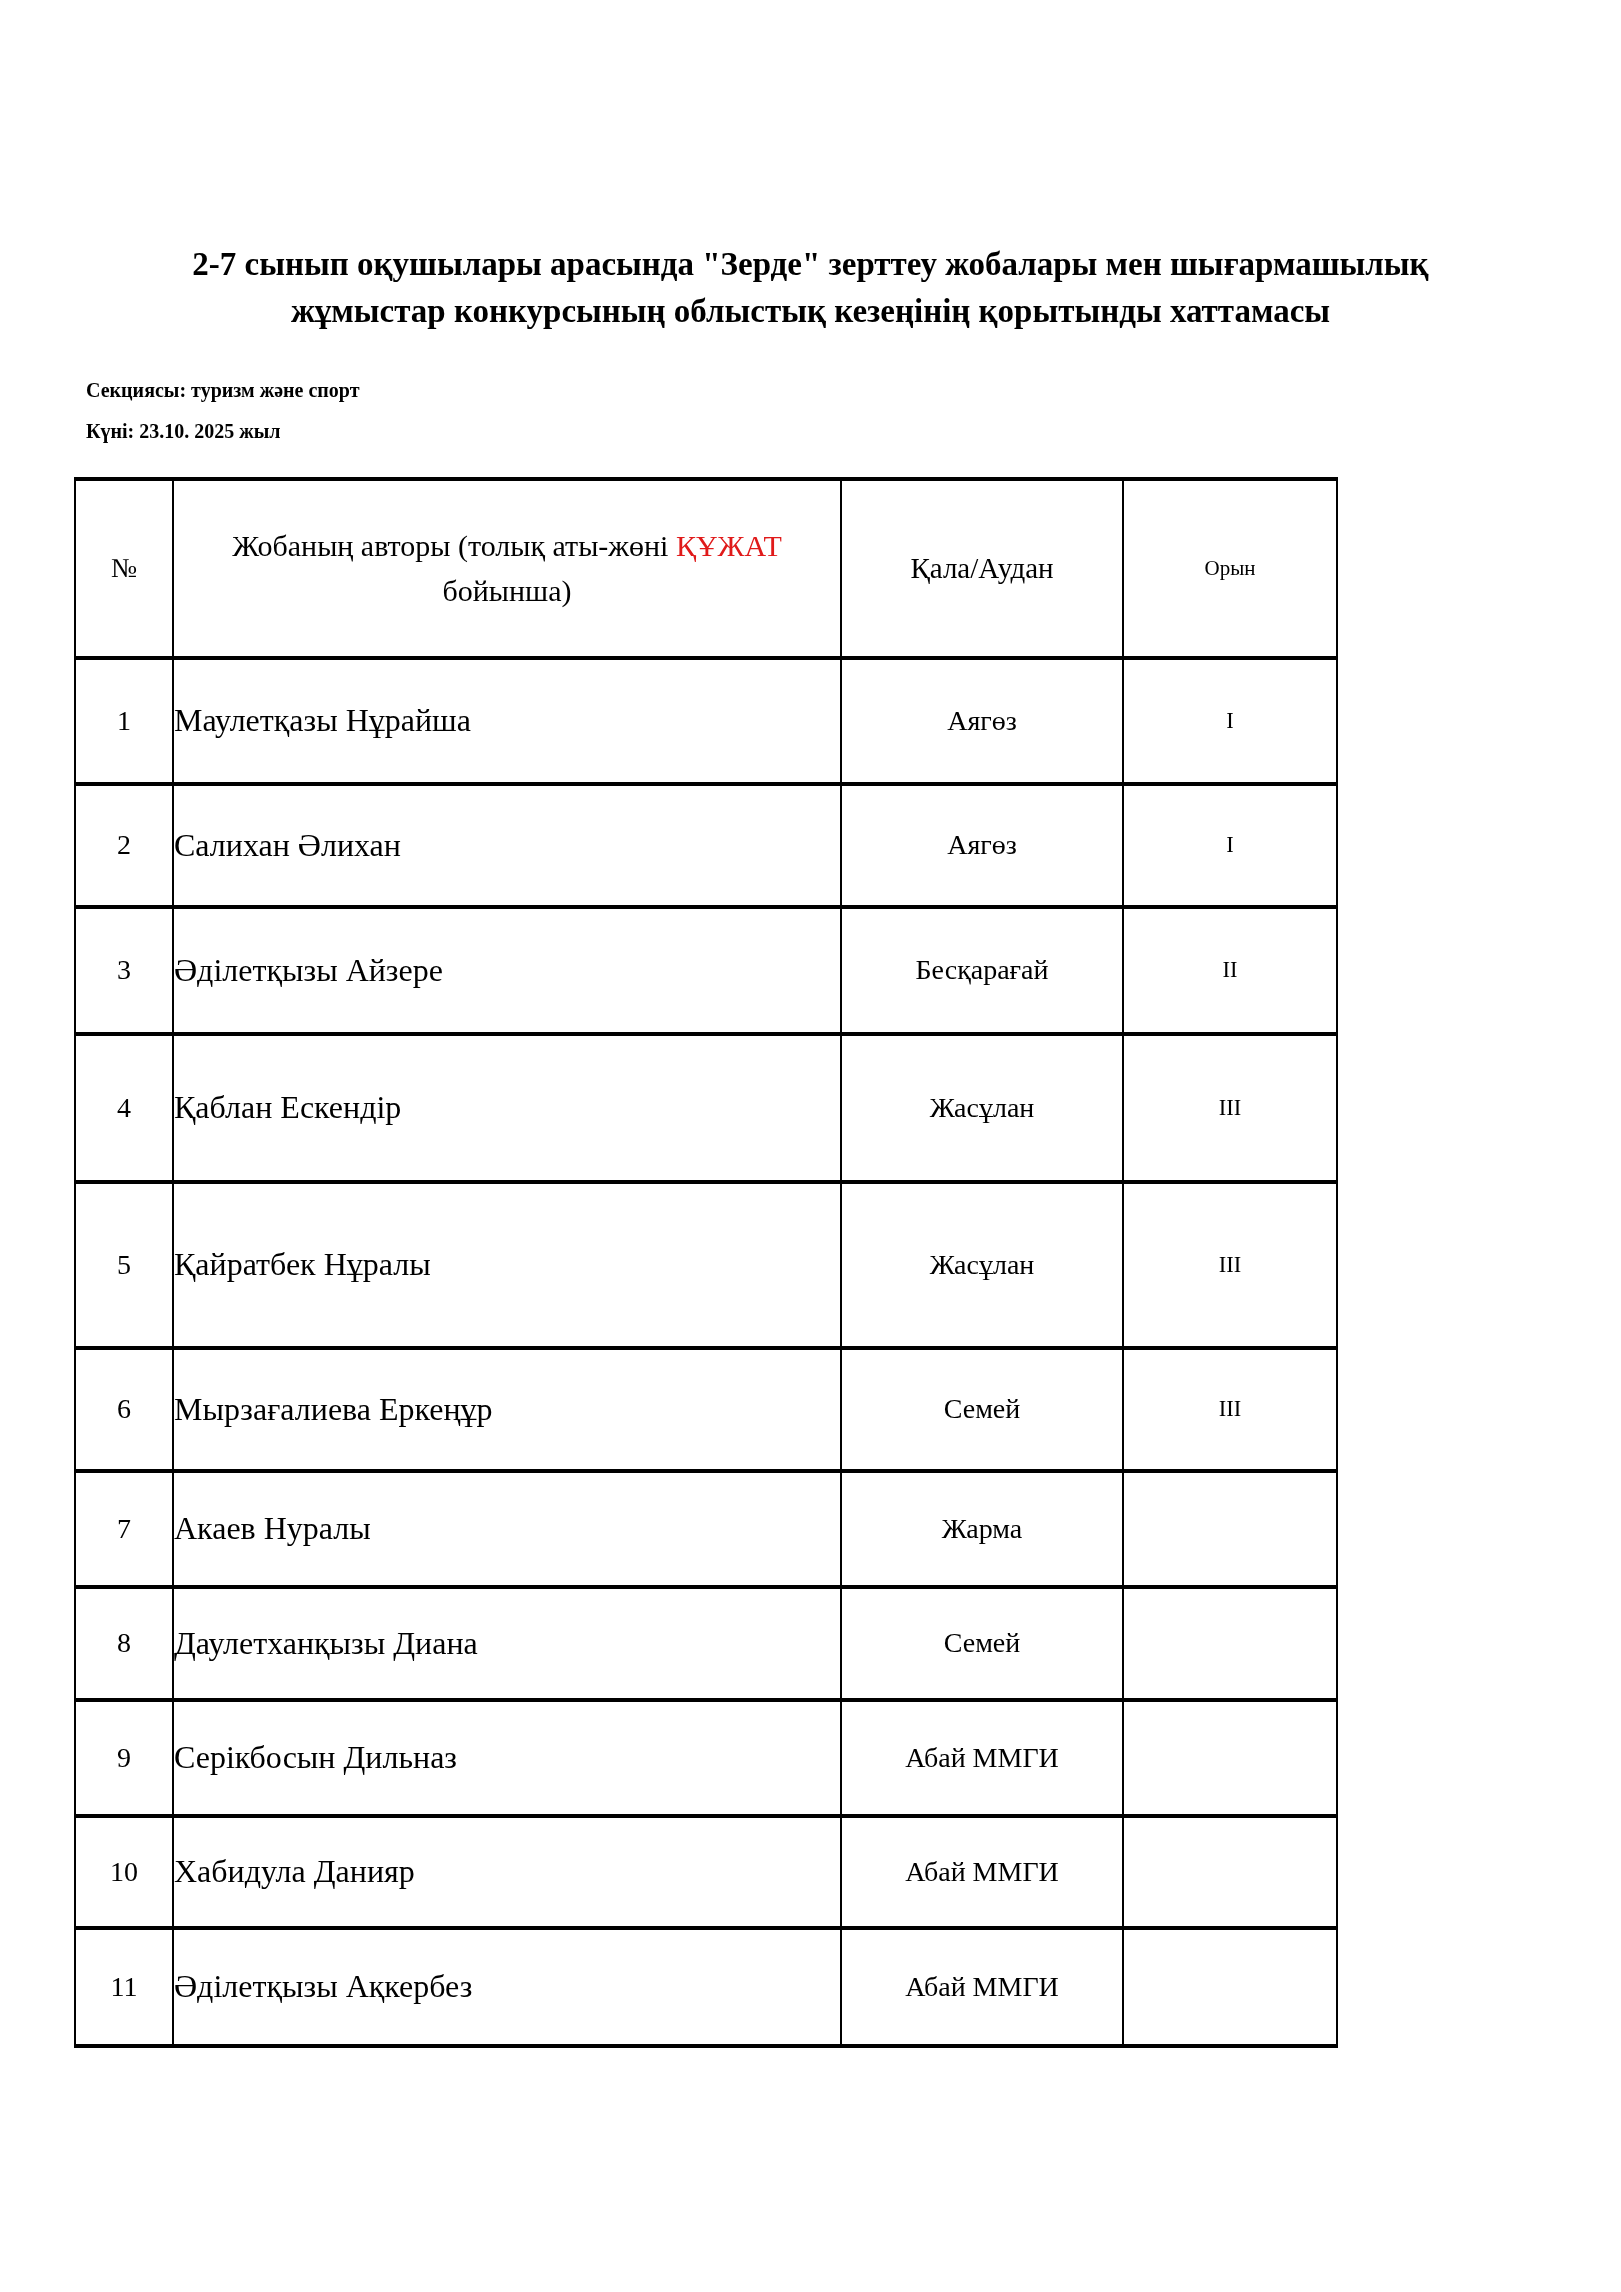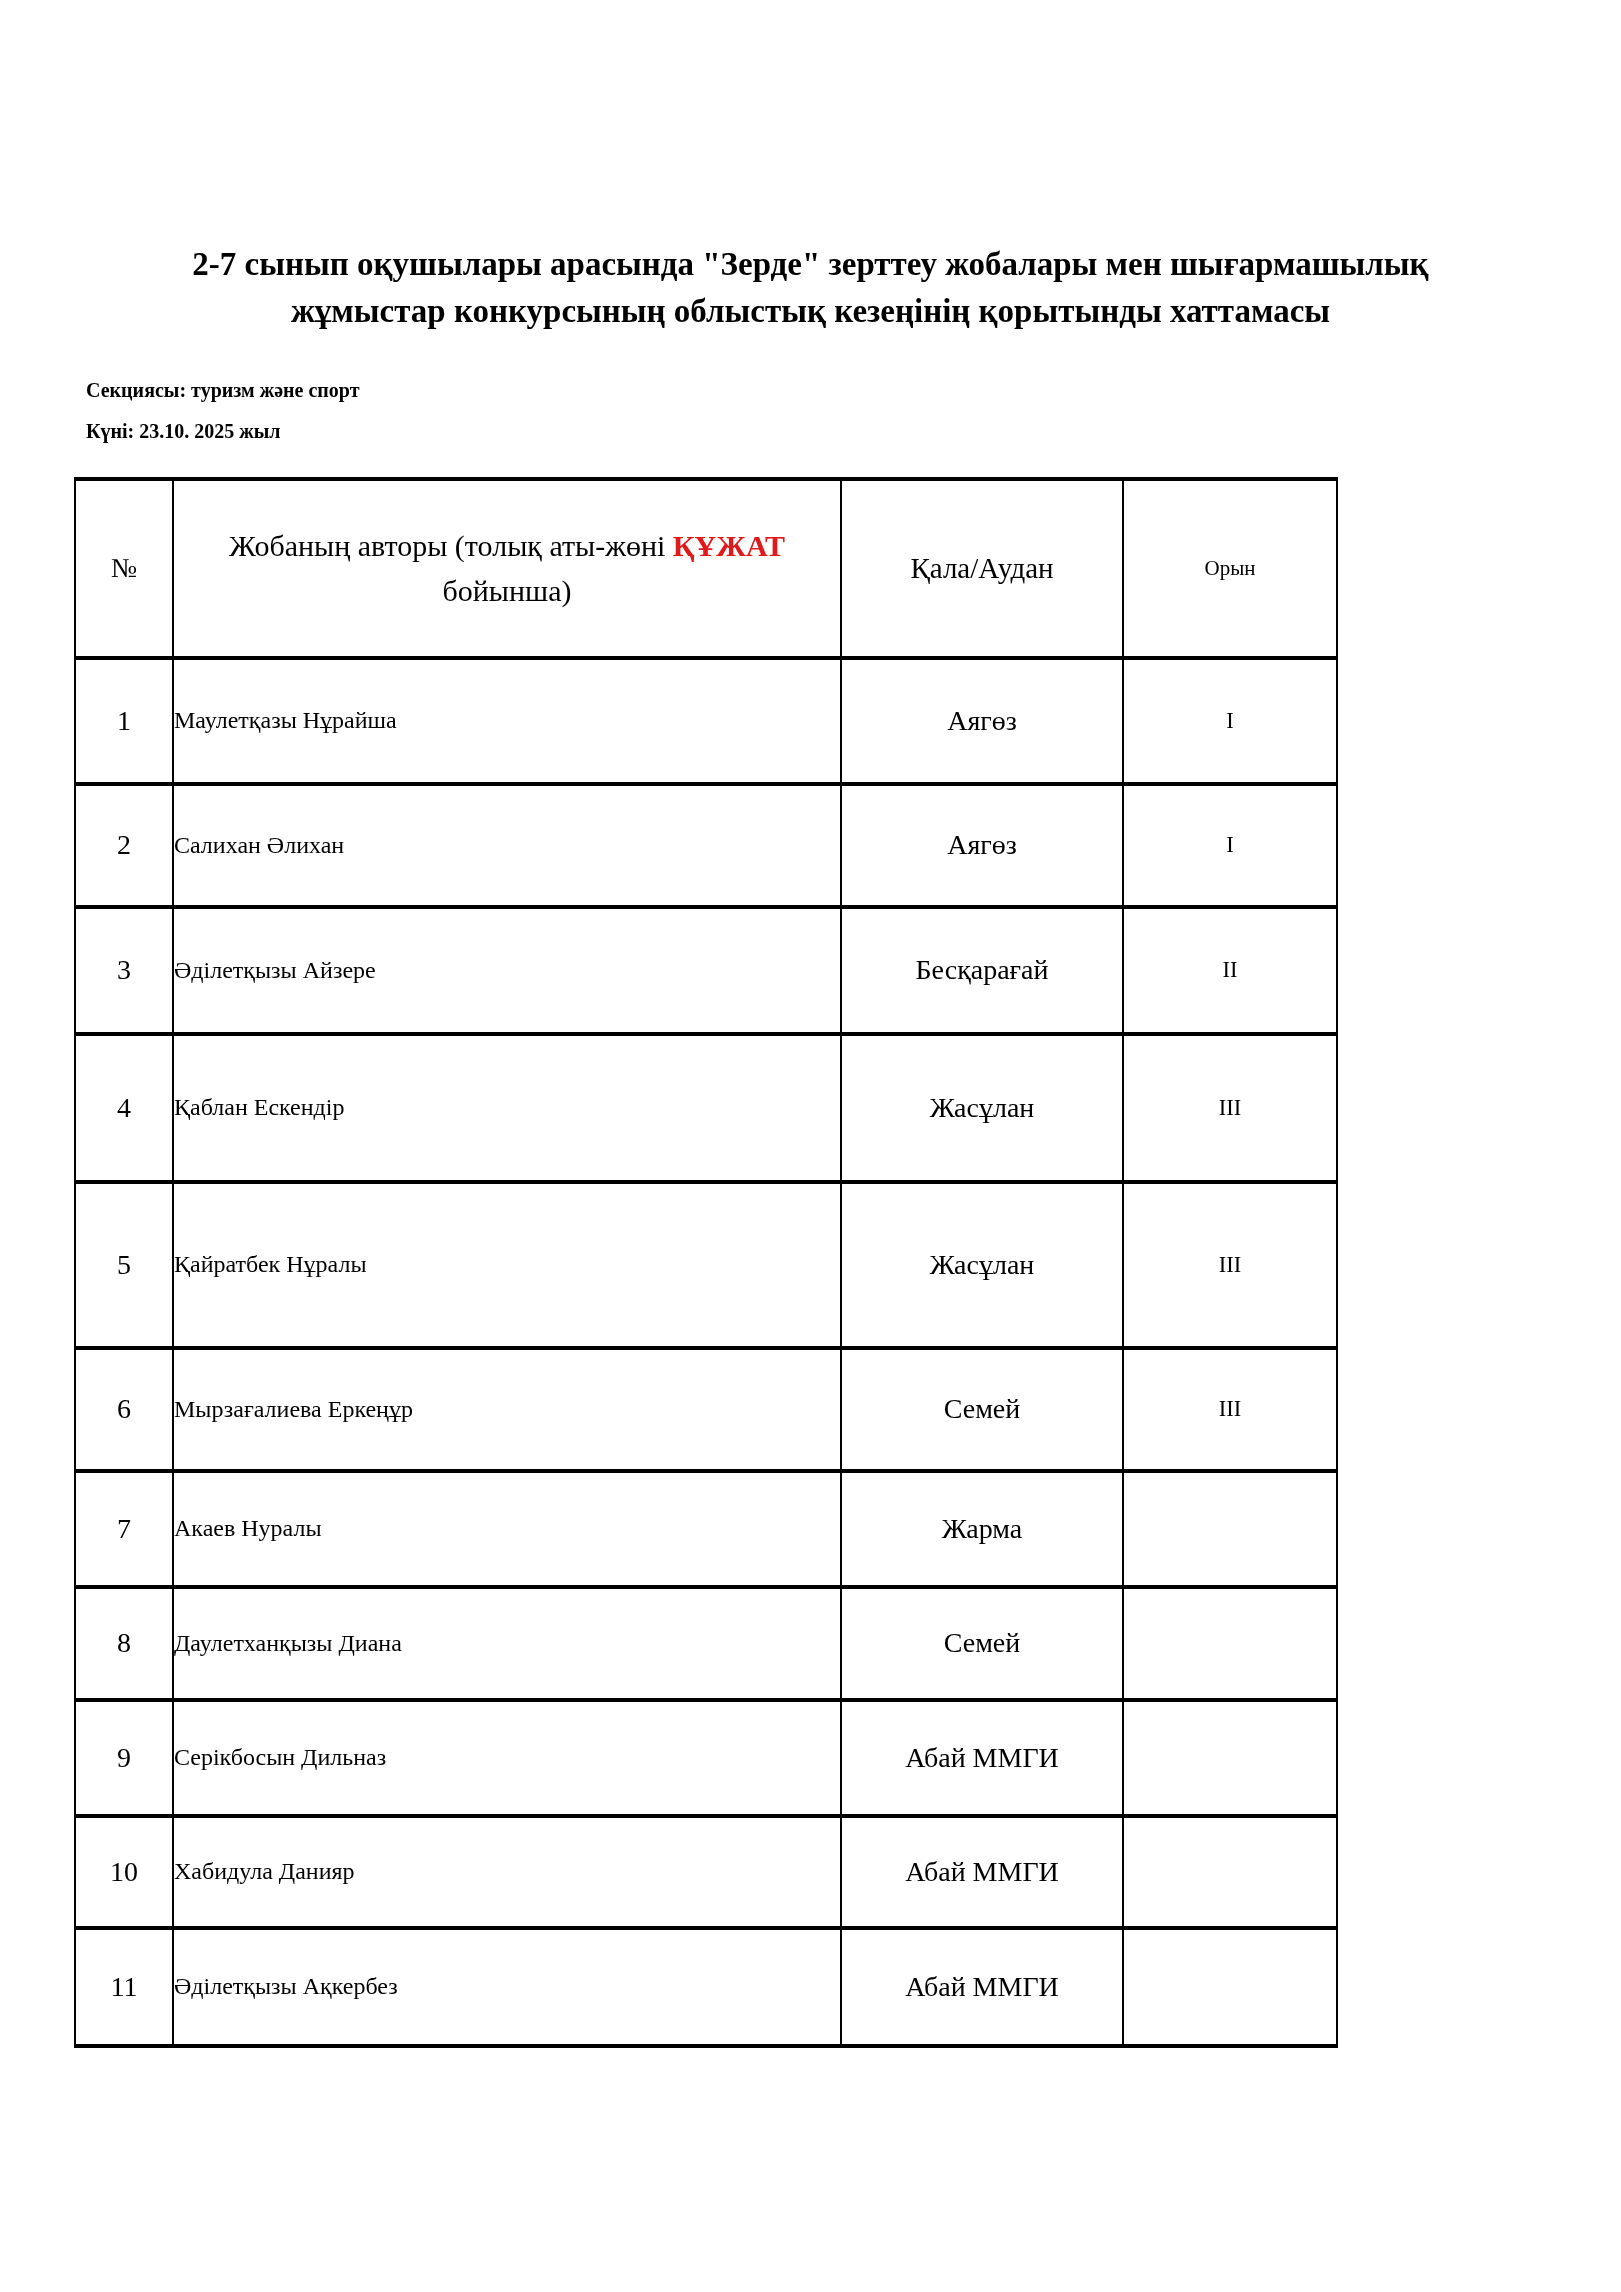--- a/index.html
+++ b/index.html
@@ -49,24 +49,24 @@
   col.c-num   { width: 98px; }
   col.c-auth  { width: 668px; }
   col.c-city  { width: 282px; }
   col.c-place { width: 214px; }
 
   tr.header-row { height: 179px; }
   th.h-num   { font-size: 27.4px; font-weight: normal; text-align: center; }
   th.h-auth  { font-size: 30px; font-weight: bold; text-align: center; padding: 0 19.6px; line-height: 45px; }
   th.h-city  { font-size: 29px; font-weight: bold; text-align: center; margin-left: 16px; }
   th.h-place { font-size: 21px; font-weight: bold; text-align: center; }
-  .hl-red    { font-weight: bold; }
+  .hl-red    { font-weight: normal; }
 
   td.num   { text-align: center; font-size: 28px; }
-  td.auth  { text-align: left; font-size: 24px; padding-left: 11.8px; }
+  td.auth  { text-align: left; font-size: 32px; padding-left: 11.8px; }
   td.city  { text-align: center; font-size: 28px; }
   td.place { text-align: center; font-size: 22.5px; }
 
   tbody tr:nth-child(1)  { height: 126px; }
   tbody tr:nth-child(2)  { height: 123px; }
   tbody tr:nth-child(3)  { height: 127px; }
   tbody tr:nth-child(4)  { height: 148px; }
   tbody tr:nth-child(5)  { height: 166px; }
   tbody tr:nth-child(6)  { height: 123px; }
   tbody tr:nth-child(7)  { height: 116px; }

